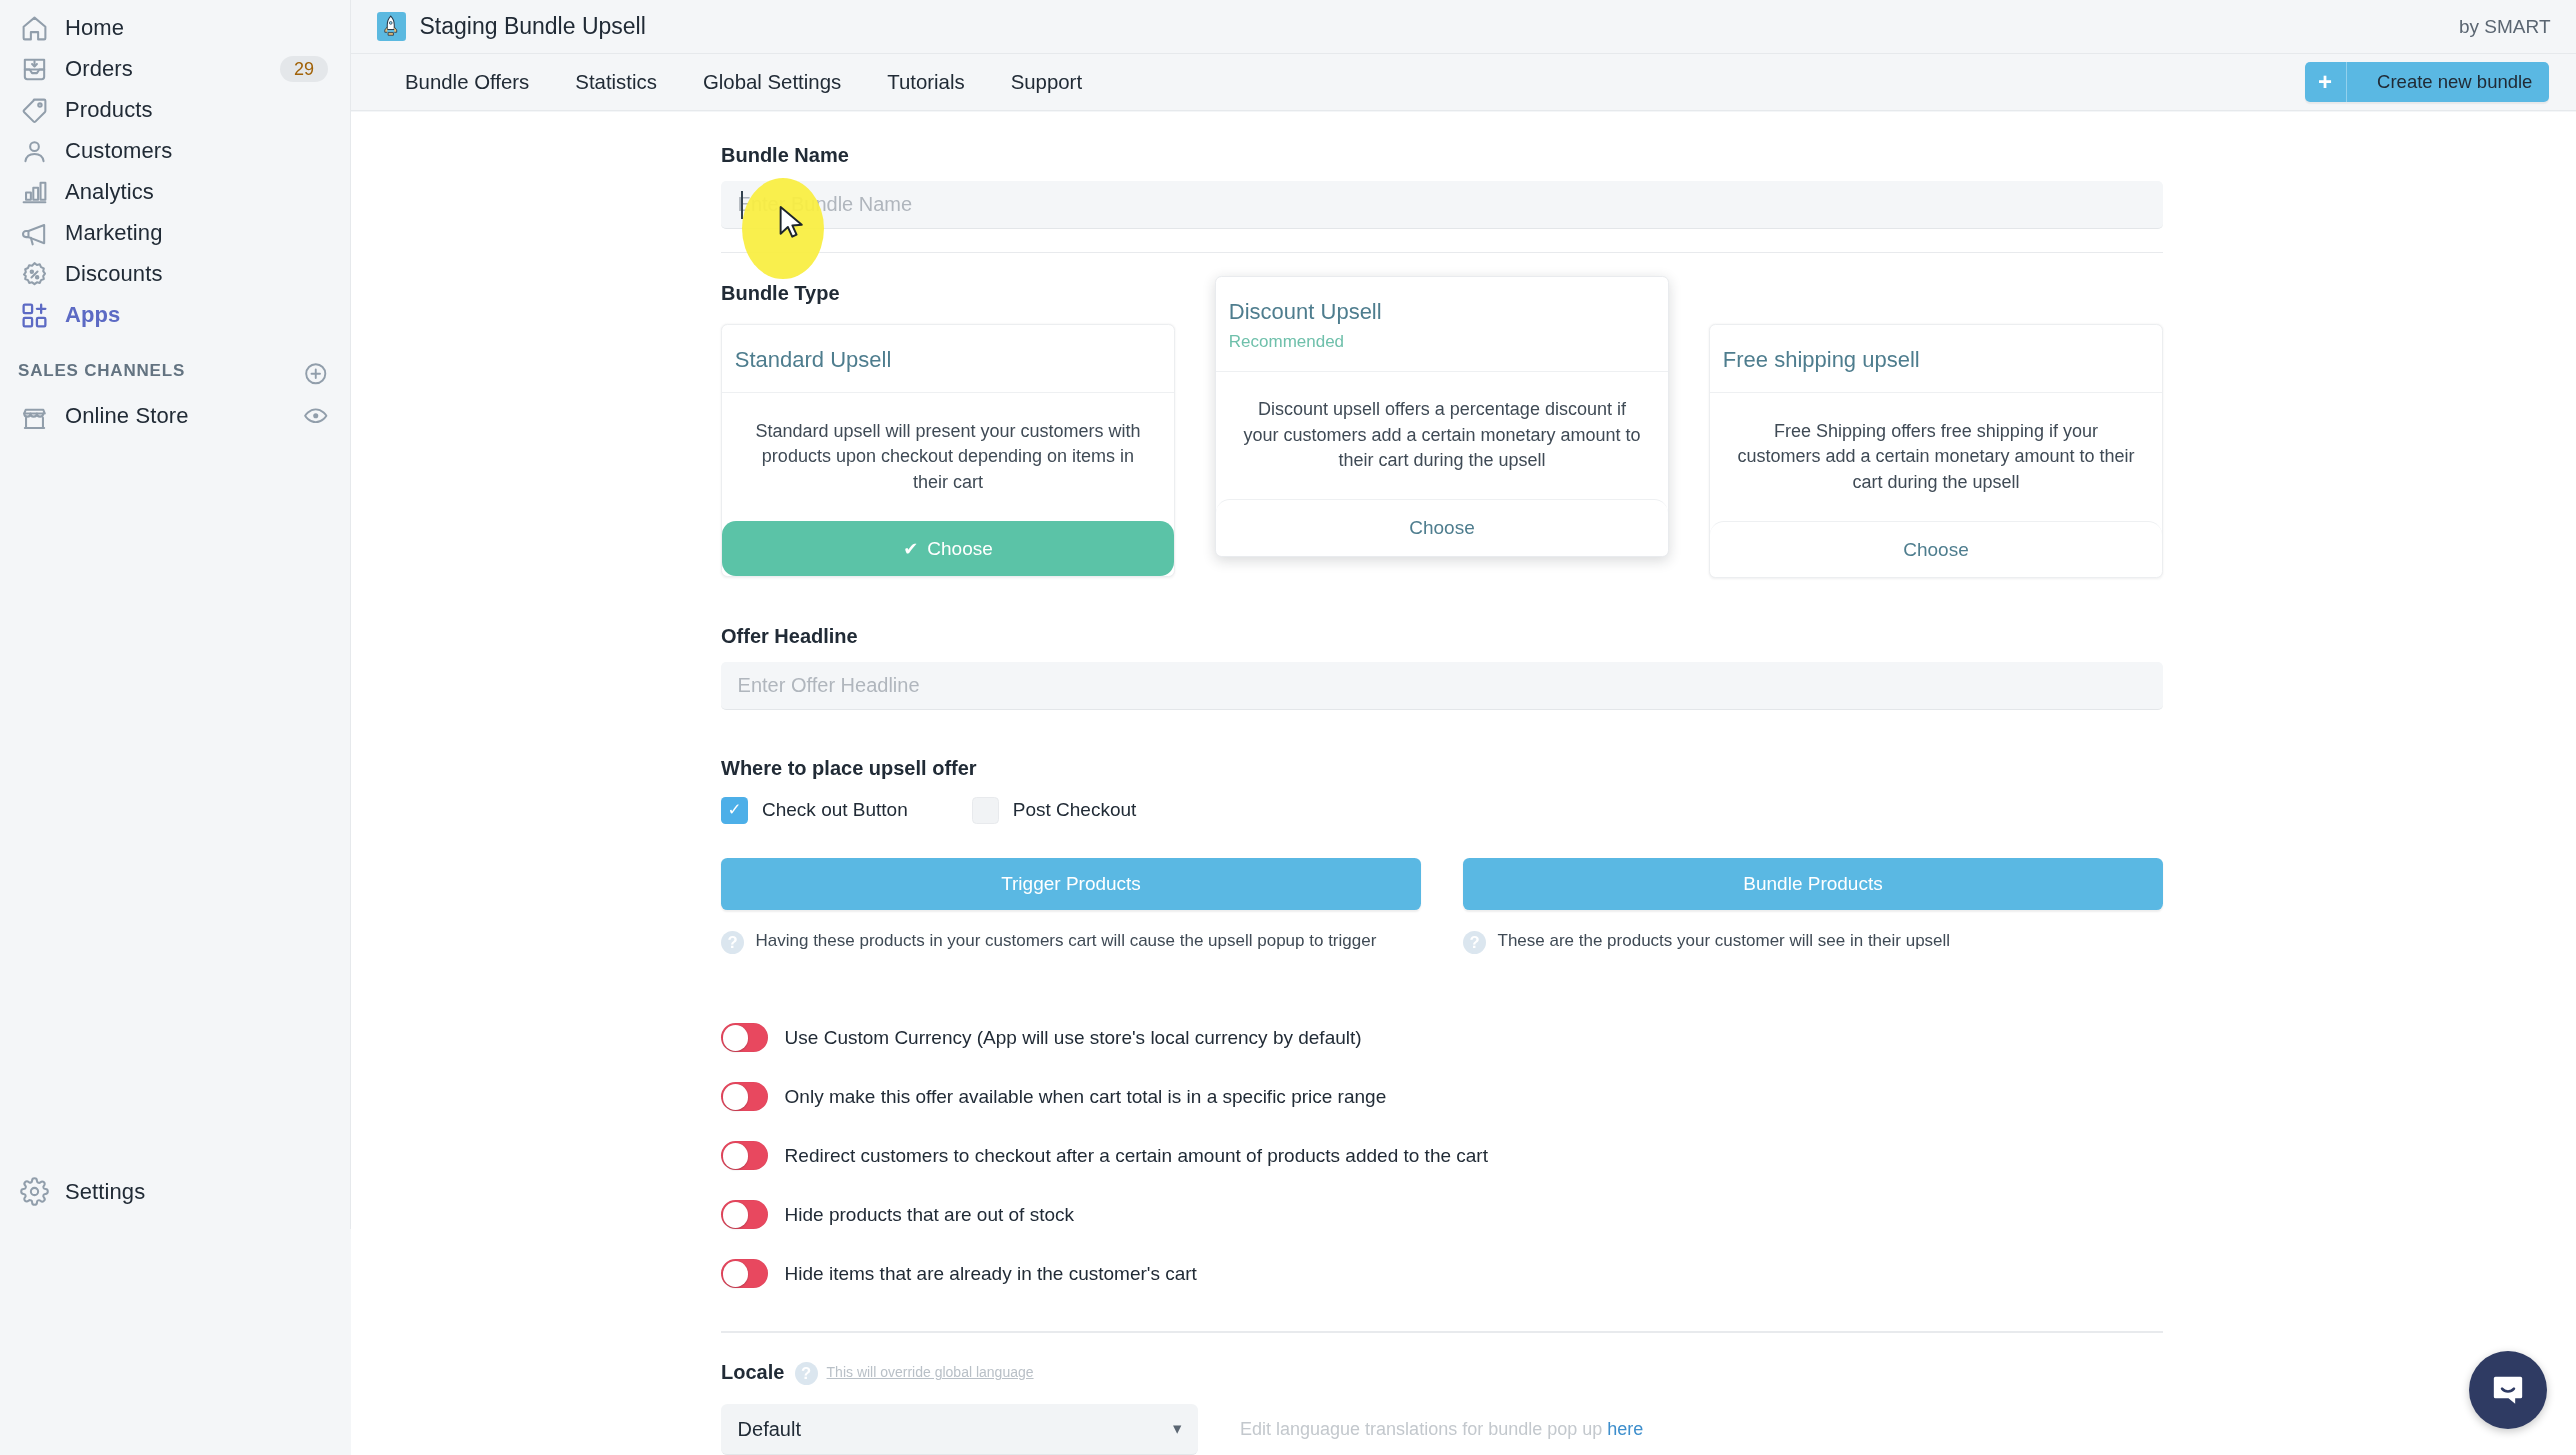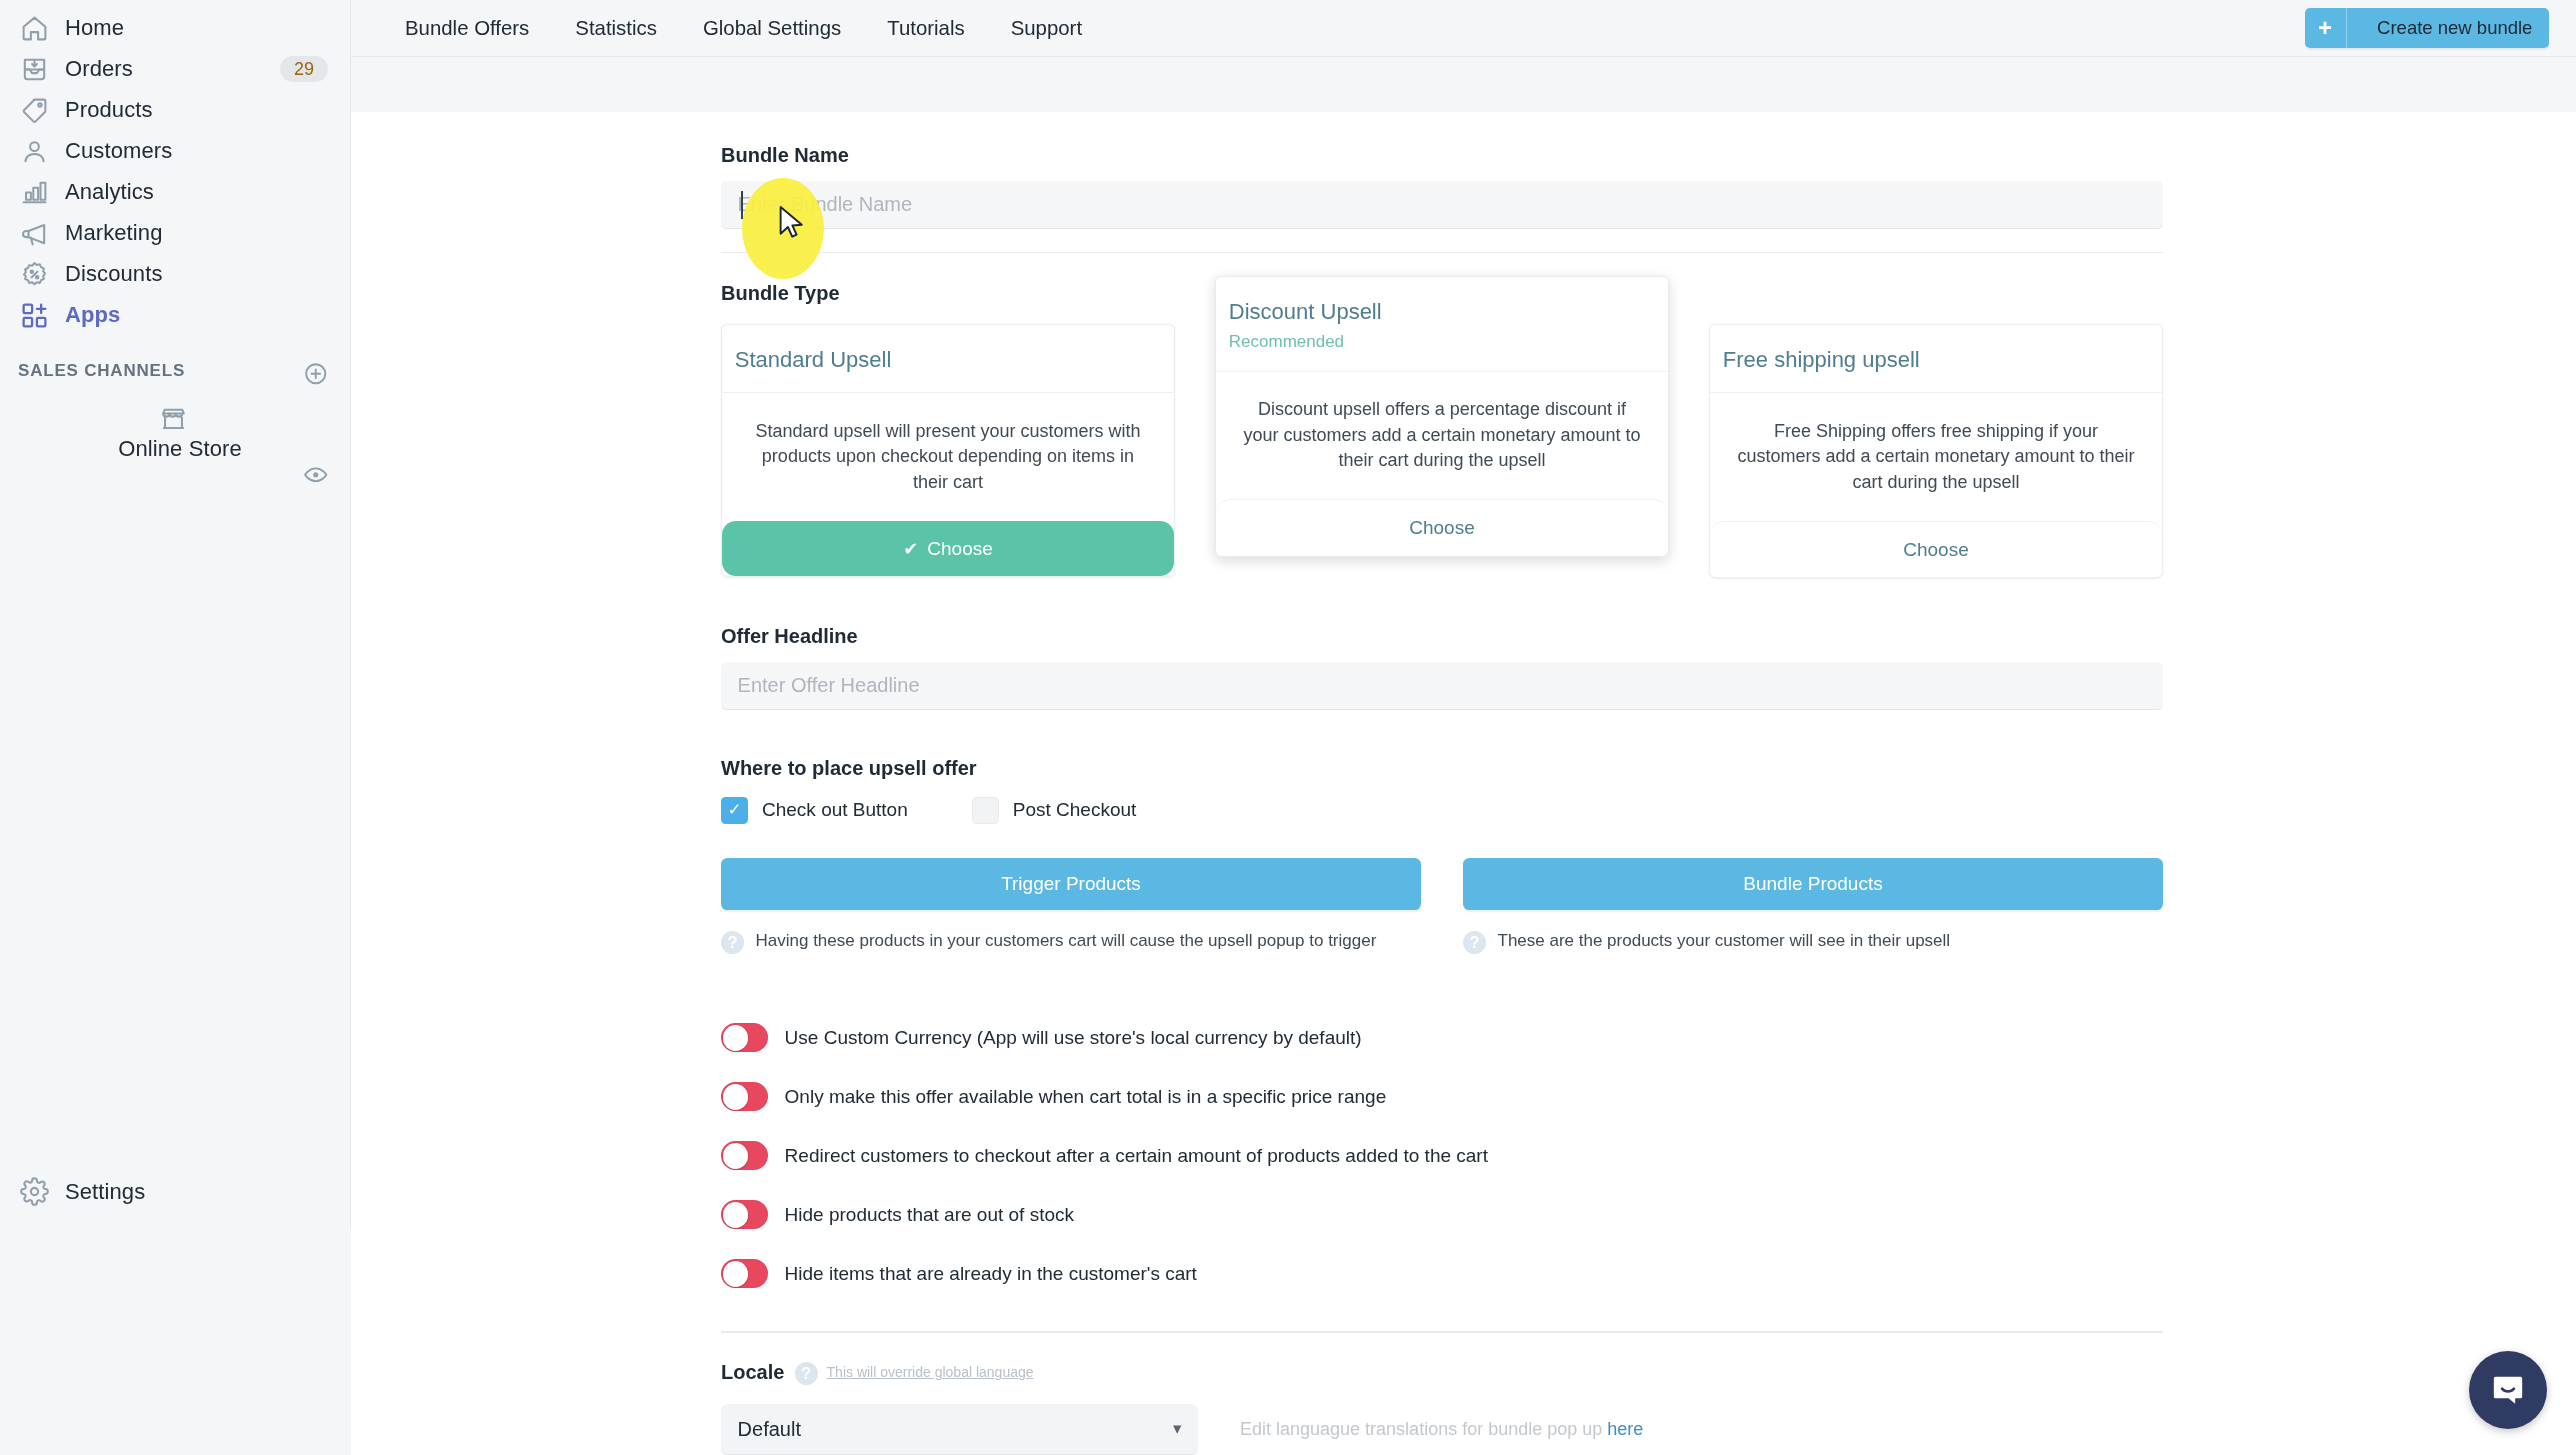--- a/index.html
+++ b/index.html
@@ -46,21 +46,21 @@
     display: flex; 
     padding: 0 22px 0 18px; height: 42px; margin-top: 25.5px;
   }
   .section-title {
     font-size: 17px; font-weight: bold; color: #637381;
     letter-spacing: 0.8px;
   }
   .section-action { margin-left: auto; color: #919eab; display:flex; }
   .section-action svg { width: 25.5px; height: 25.5px; display:block; }
 
-  .store-row { display: flex; align-items: center; height: 41px; padding: 0 22px 0 18px; cursor: pointer; flex-direction: column;}
+  .store-row { display: flex; height: 41px; padding: 0 22px 0 18px; cursor: pointer;}
   .store-row .ico { width: 33px; height: 33px; flex:0 0 33px; display:flex; align-items:center; justify-content:center; color:#919eab;}
   .store-row .ico svg { width: 29px; height: 29px; display:block;}
   .store-row .eye { margin-left: auto; color:#919eab; display:flex;}
   .store-row .eye svg { width: 25.5px; height: 25.5px; display:block;}
 
   .settings-row {
     position: absolute; left: 0; bottom: 16.6px;
     display: flex; align-items: center; height: 41px;
     padding: 0 22px 0 18px; width: 100%; cursor: pointer;
   }
@@ -380,20 +380,32 @@
           <circle cx="12" cy="12" r="3"></circle>
           <path d="M19.4 15a1.7 1.7 0 0 0 .34 1.87l.06.06a2 2 0 1 1-2.83 2.83l-.06-.06a1.7 1.7 0 0 0-1.87-.34 1.7 1.7 0 0 0-1 1.56V21a2 2 0 1 1-4 0v-.09A1.7 1.7 0 0 0 8.9 19.3a1.7 1.7 0 0 0-1.87.34l-.06.06a2 2 0 1 1-2.83-2.83l.06-.06A1.7 1.7 0 0 0 4.54 15a1.7 1.7 0 0 0-1.56-1H3a2 2 0 1 1 0-4h.09A1.7 1.7 0 0 0 4.7 8.9a1.7 1.7 0 0 0-.34-1.87l-.06-.06a2 2 0 1 1 2.83-2.83l.06.06A1.7 1.7 0 0 0 9 4.54 1.7 1.7 0 0 0 10 3V3a2 2 0 1 1 4 0v.09A1.7 1.7 0 0 0 15.1 4.7a1.7 1.7 0 0 0 1.87-.34l.06-.06a2 2 0 1 1 2.83 2.83l-.06.06A1.7 1.7 0 0 0 19.46 9V9a1.7 1.7 0 0 0 1.54 1H21a2 2 0 1 1 0 4h-.09a1.7 1.7 0 0 0-1.51 1z"></path>
         </svg>
       </span>
       <span class="nav-label">Settings</span>
     </div>
   </aside>
 
   <section class="pane">
 
+    <div class="topbar">
+      <span class="app-logo">
+        <svg viewBox="0 0 24 24" fill="none">
+          <path d="M12 2c2.2 2.2 3.3 5.2 3.3 8.2v4.3H8.7v-4.3C8.7 7.2 9.8 4.2 12 2z" fill="#fff" stroke="#2b3a48" stroke-width="1"></path>
+          <circle cx="12" cy="8.4" r="1.3" fill="#8fd3f0" stroke="#2b3a48" stroke-width=".7"></circle>
+          <path d="M8.7 12.2 6.4 15v2.2h2.3M15.3 12.2 17.6 15v2.2h-2.3" fill="#e8c07a" stroke="#2b3a48" stroke-width=".8"></path>
+          <path d="M9.5 17.5h5v2.5h-5z" fill="#e8c07a" stroke="#2b3a48" stroke-width=".8"></path>
+        </svg>
+      </span>
+      <span class="app-title">Staging Bundle Upsell</span>
+      <span class="by-line">by SMART</span>
+    </div>
 
     <div class="tabbar">
       <span class="tab">Bundle Offers</span>
       <span class="tab">Statistics</span>
       <span class="tab">Global Settings</span>
       <span class="tab">Tutorials</span>
       <span class="tab">Support</span>
 
       <div class="create-btn">
         <span class="plus">+</span>

